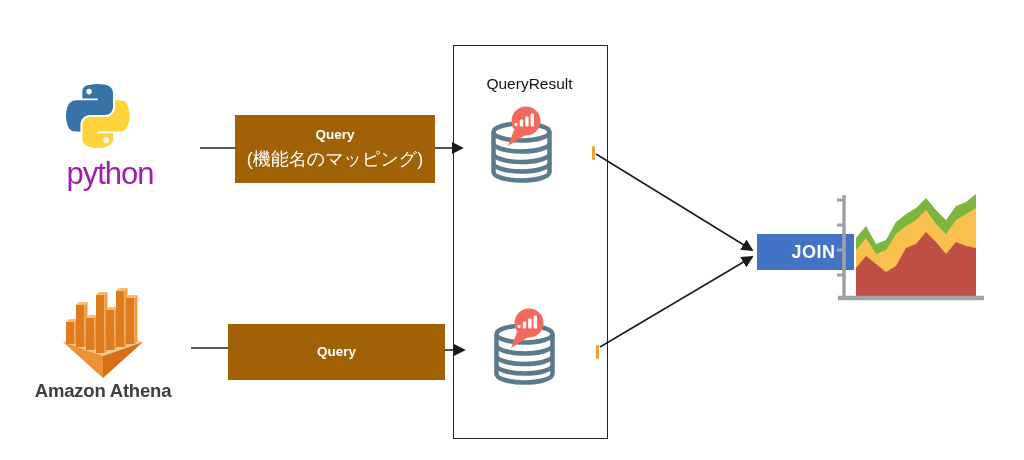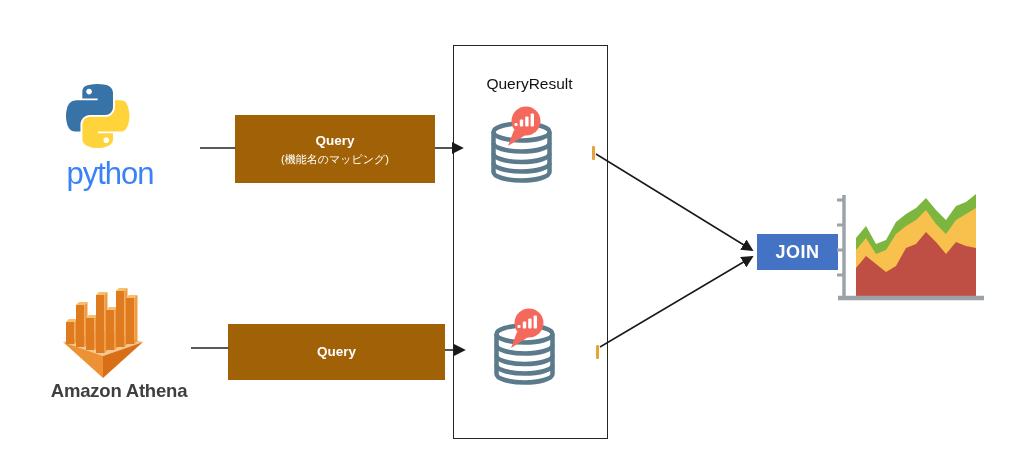--- a/index.html
+++ b/index.html
@@ -8,43 +8,43 @@
     font-family:"Liberation Sans","DejaVu Sans",sans-serif;
   }
   .abs{position:absolute;}
   
   .blue-box{
     position:absolute;background:#a16207;color:#ffffff;
     display:flex;flex-direction:column;align-items:center;justify-content:center;
     text-align:center;line-height:1.5;
   }
   .blue-box .t1{font-size:13.5px;font-weight:700;}
-  .blue-box .t2{font-size:11px;font-weight:400;}
+  .blue-box .t2{font-size:18px;font-weight:400;}
   .join-box{
     position:absolute;background:#4472C4;color:#ffffff;
     display:flex;align-items:center;justify-content:center;
-    font-size:18px;font-weight:600;letter-spacing:.5px;
+    font-size:18px;font-weight:600;letter-spacing:.5px;padding-left:16px;
   }
   
   .qr-rect{
     position:absolute;left:453px;top:45px;width:155px;height:394px;
     background:#ffffff;border:1.6px solid #262626;box-sizing:border-box;
   }
   .qr-label{
     position:absolute;left:453px;top:55px;width:153px;text-align:center;
     font-size:15.5px;color:#111111;margin-top:20px;
   }
   
   .py-word{
     position:absolute;left:50px;top:156px;width:120px;text-align:center;
-    font-size:31px;font-weight:500;color:#3b82f6;letter-spacing:-1px;
+    font-size:31px;font-weight:500;color:#a21caf;letter-spacing:-1px;
   }
   .athena-word{
     position:absolute;left:28px;top:380px;width:150px;text-align:center;
-    font-size:18.5px;font-weight:700;color:#3F3F3F;letter-spacing:-0.2px;margin-left:16px;
+    font-size:18.5px;font-weight:700;color:#3F3F3F;letter-spacing:-0.2px;
   }
   
   .tick{
     position:absolute;width:3px;height:14px;background:#E8A33B;border-radius:1px;
   }
   svg{display:block;}
   .overlay{position:absolute;left:0;top:0;pointer-events:none;}
 </style>
 </head>
 <body>

